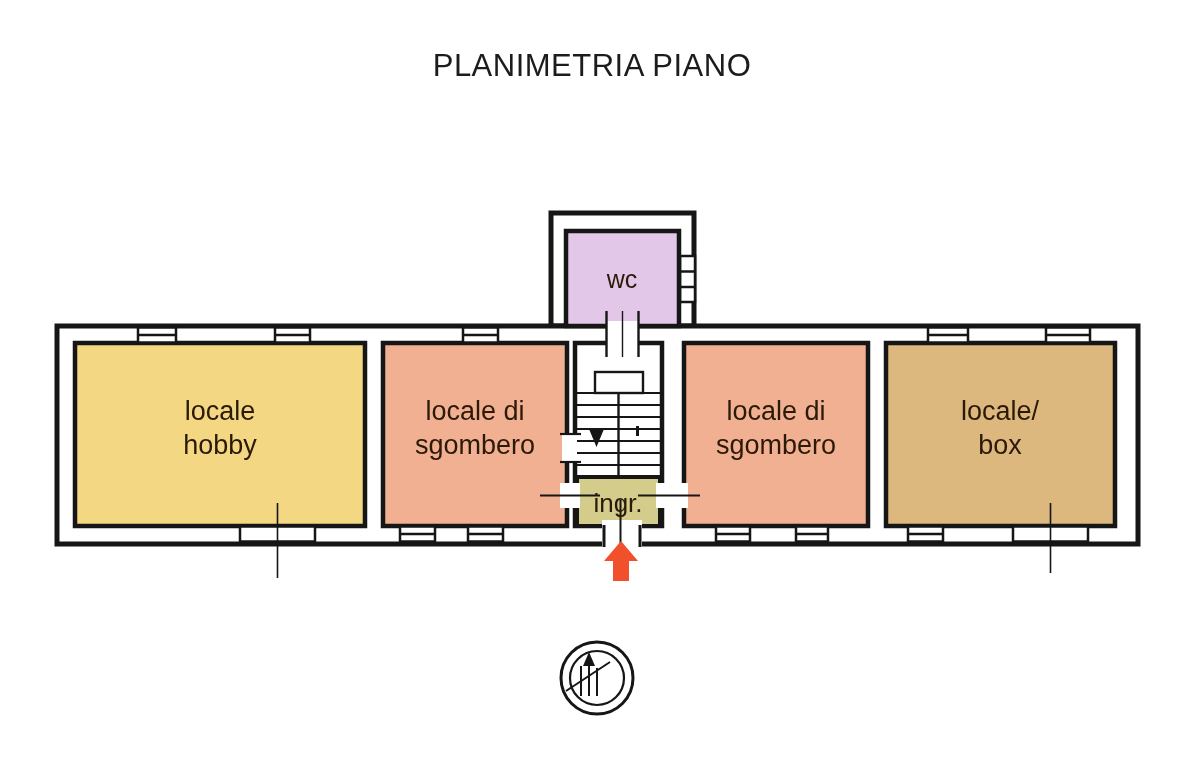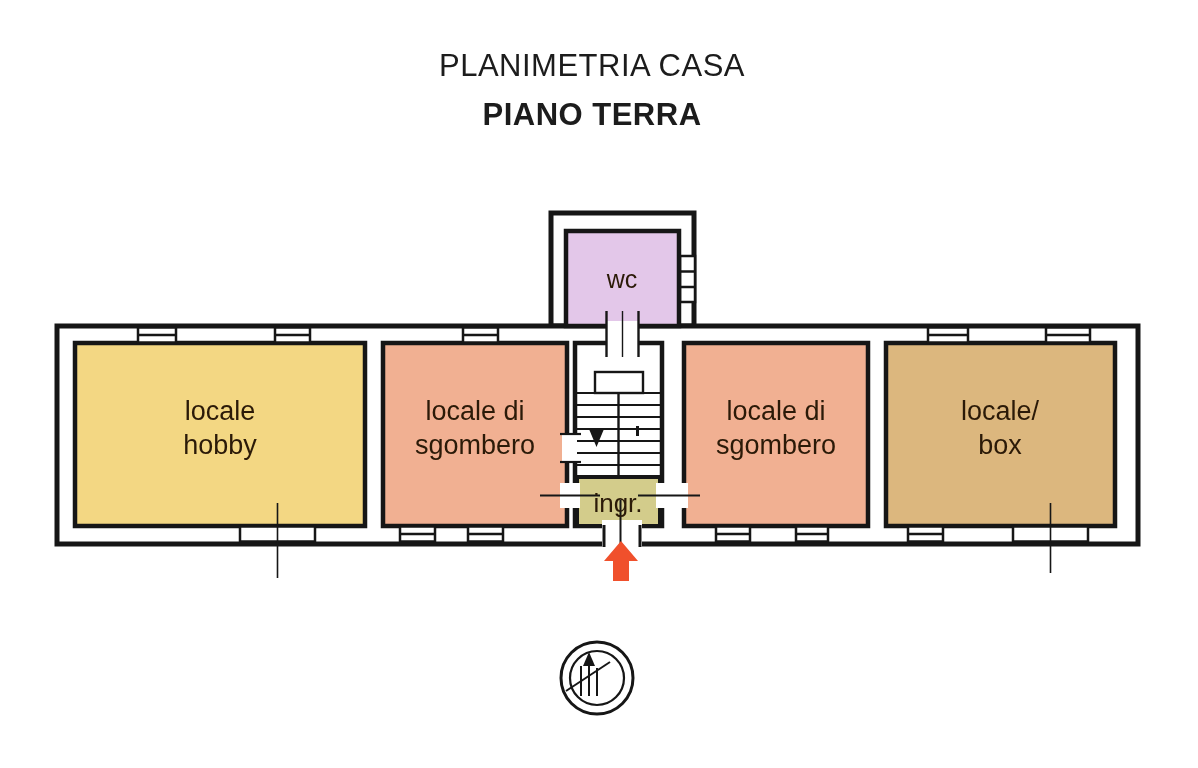--- a/index.html
+++ b/index.html
@@ -26,22 +26,21 @@
   }
   .room-label { font-size:27px; }
   .room-label.small { font-size:25px; }
   .room-label.ingr { font-size:26px; }
 </style>
 </head>
 <body>
 
 <div class="canvas">
 
-  <div class="title-line l1">PLANIMETRIA CASA</div>
-  <div class="title-line l2">PIANO TERRA</div>
+  <div class="title-line l1">PLANIMETRIA PIANO</div>
 
   <svg class="plan" width="1198" height="768" viewBox="0 0 1198 768">
 
     <g fill="none" stroke="#161616">
 
       <rect x="551" y="213" width="143" height="113" fill="#ffffff" stroke-width="5"></rect>
 
       <g>
         <rect x="680" y="256" width="15" height="46" fill="#ffffff" stroke-width="2.5"></rect>
         <line x1="680" y1="271.5" x2="695" y2="271.5" stroke-width="2.5"></line>

